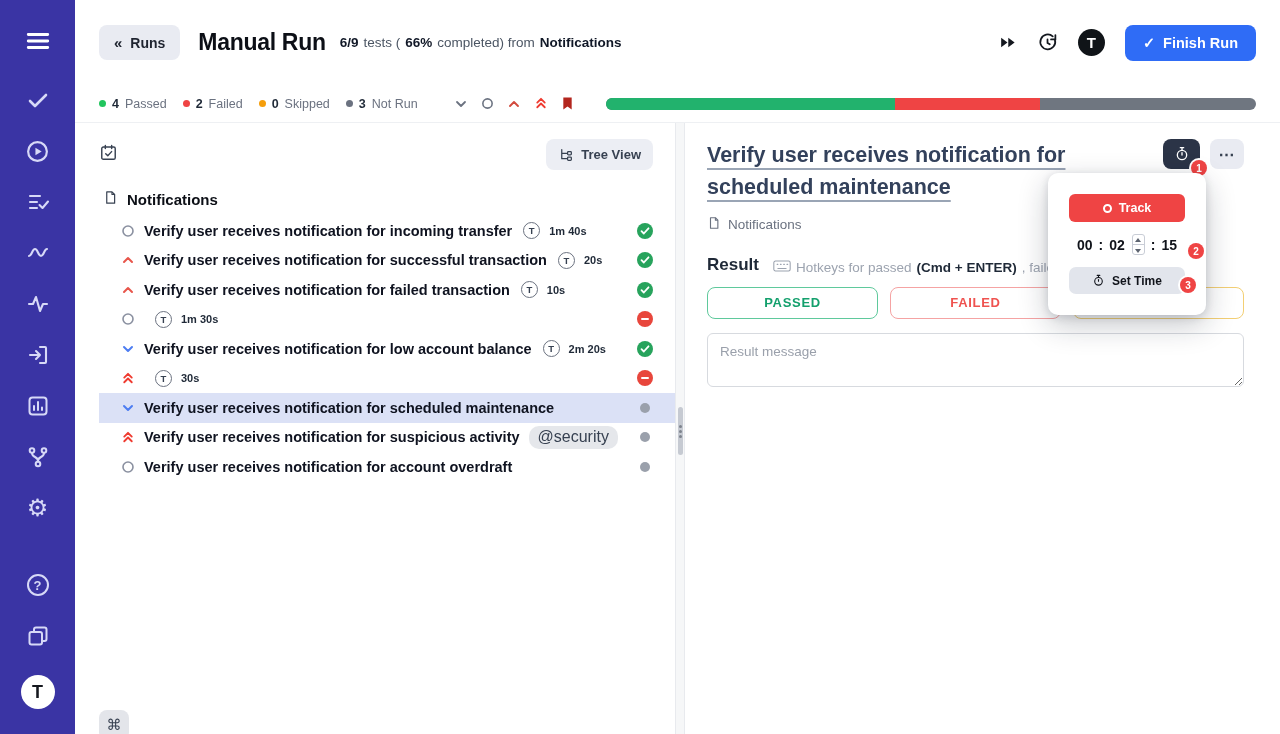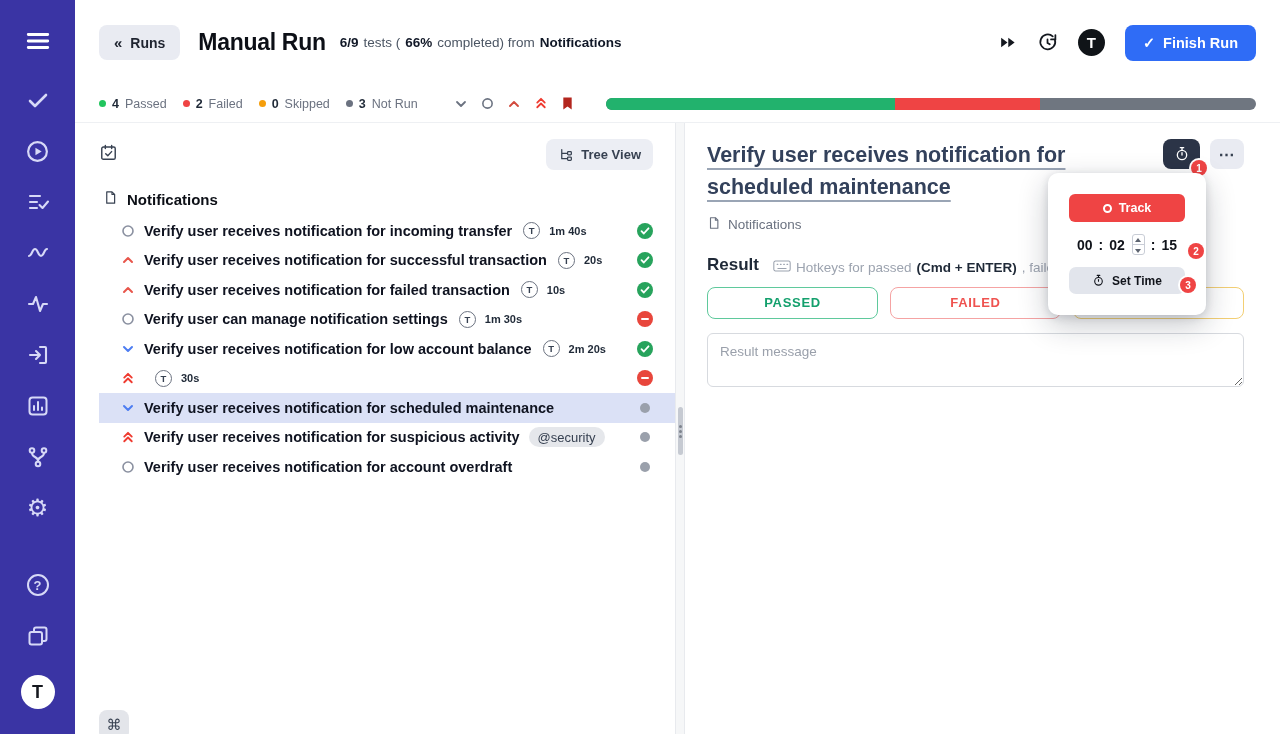--- a/index.html
+++ b/index.html
@@ -62,21 +62,21 @@
     font-size:15px;font-weight:700;color:#0c0f16;}
 
   .trow{display:flex;align-items:center;height:29.5px;padding:0 22px;font-size:14.5px;cursor:pointer;}
   .trow.selected{background:#dbe1f6;}
   .prio{width:14px;height:14px;margin-right:9px;flex:none;display:flex;}
   .ttitle{white-space:nowrap;font-weight:600;color:#0f1320;}
   .tlogo{width:17px;height:17px;border-radius:50%;border:1.5px solid #6b7280;color:#374151;
     font-size:9.5px;font-weight:700;display:flex;align-items:center;justify-content:center;
     margin-left:11px;flex:none;}
   .tdur{font-size:11px;font-weight:700;color:#1f2937;margin-left:9px;white-space:nowrap;}
-  .ttag{background:#e5e7eb;border-radius:10px;padding:2.5px 9px;font-size:13px;color:#374151;margin-left:9px;}
+  .ttag{background:#e5e7eb;border-radius:10px;padding:2.5px 9px;font-size:16px;color:#374151;margin-left:9px;}
   .tstatus{margin-left:auto;width:16px;height:16px;flex:none;display:flex;}
   .cmd-btn{position:absolute;left:24px;bottom:-6px;width:30px;height:30px;background:#e3e5ea;
     border:none;border-radius:8px;font-size:15px;color:#374151;cursor:pointer;}
 
   .divider{width:10px;flex:none;background:#f6f7f8;border-left:1px solid #e8eaee;border-right:1px solid #e8eaee;
     position:relative;}
   .thumb{position:absolute;left:1.5px;top:284px;width:5px;height:48px;background:#c6cad2;border-radius:3px;cursor:pointer;}
   .grip{position:absolute;left:3px;top:302px;display:flex;flex-direction:column;gap:2px;}
   .grip i{width:3px;height:3px;border-radius:50%;background:#7d838d;display:block;}
 
@@ -387,21 +387,20 @@
               </svg>
             </span>
         </div>
 
         <div class="trow">
           <span class="prio">
               <svg viewBox="0 0 14 14" width="14" height="14">
                 <circle cx="7" cy="7" r="5" stroke="#8a90a0" stroke-width="1.6" fill="none"></circle>
               </svg>
             </span>
-          <span class="ttitle">Verify user can manage notification settings</span>
           <span class="tlogo">
               <span>T</span>
             </span>
           <span class="tdur">1m 30s</span>
           <span class="tstatus">
               <svg viewBox="0 0 16 16" width="16" height="16">
                 <circle cx="8" cy="8" r="8" fill="#e8463c"></circle>
                 <rect x="4" y="6.9" width="8" height="2.2" rx="1.1" fill="#fff"></rect>
               </svg>
             </span>

